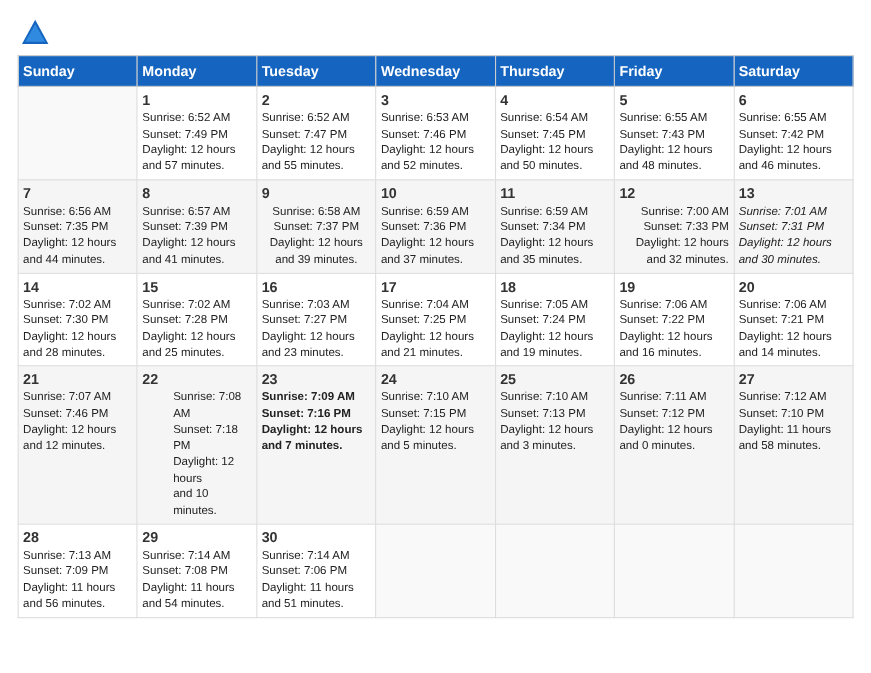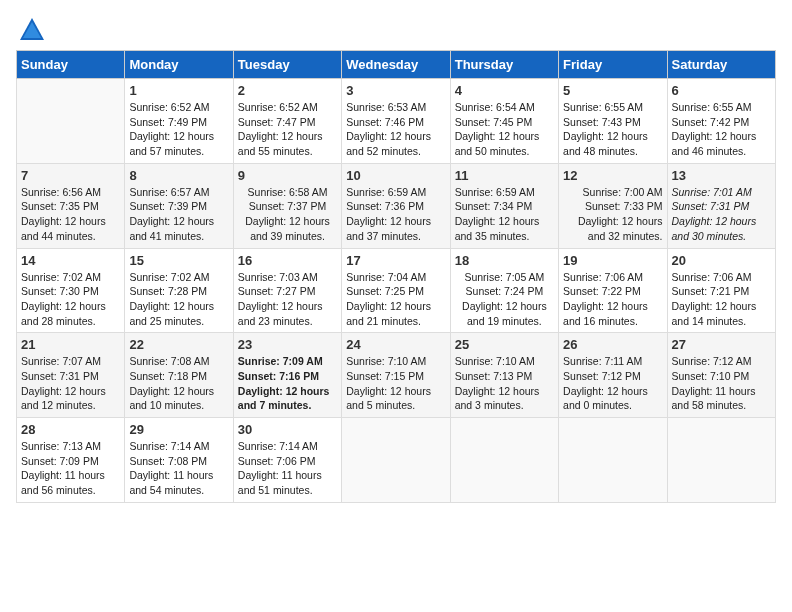--- a/index.html
+++ b/index.html
@@ -242,21 +242,21 @@
         </td>
         <td>
           <div class="day-num">17</div>
           <div class="day-info" style="white-space: pre-line;">Sunrise: 7:04 AM
 Sunset: 7:25 PM
 Daylight: 12 hours
 and 21 minutes.</div>
         </td>
         <td>
           <div class="day-num">18</div>
-          <div class="day-info" style="white-space: pre-line; text-align: center;">Sunrise: 7:05 AM
+          <div class="day-info" style="white-space: pre-line;">Sunrise: 7:05 AM
 Sunset: 7:24 PM
 Daylight: 12 hours
 and 19 minutes.</div>
         </td>
         <td>
           <div class="day-num">19</div>
           <div class="day-info" style="white-space: pre-line;">Sunrise: 7:06 AM
 Sunset: 7:22 PM
 Daylight: 12 hours
 and 16 minutes.</div>
@@ -266,27 +266,27 @@
           <div class="day-info" style="white-space: pre-line;">Sunrise: 7:06 AM
 Sunset: 7:21 PM
 Daylight: 12 hours
 and 14 minutes.</div>
         </td>
       </tr>
       <tr>
         <td>
           <div class="day-num">21</div>
           <div class="day-info" style="white-space: pre-line;">Sunrise: 7:07 AM
-Sunset: 7:31 PM
+Sunset: 7:46 PM
 Daylight: 12 hours
 and 12 minutes.</div>
         </td>
         <td>
           <div class="day-num">22</div>
-          <div class="day-info" style="white-space: pre-line;">Sunrise: 7:08 AM
+          <div class="day-info" style="white-space: pre-line; margin-left: 28px;">Sunrise: 7:08 AM
 Sunset: 7:18 PM
 Daylight: 12 hours
 and 10 minutes.</div>
         </td>
         <td>
           <div class="day-num">23</div>
           <div class="day-info" style="white-space: pre-line; font-weight: bold;">Sunrise: 7:09 AM
 Sunset: 7:16 PM
 Daylight: 12 hours
 and 7 minutes.</div>

